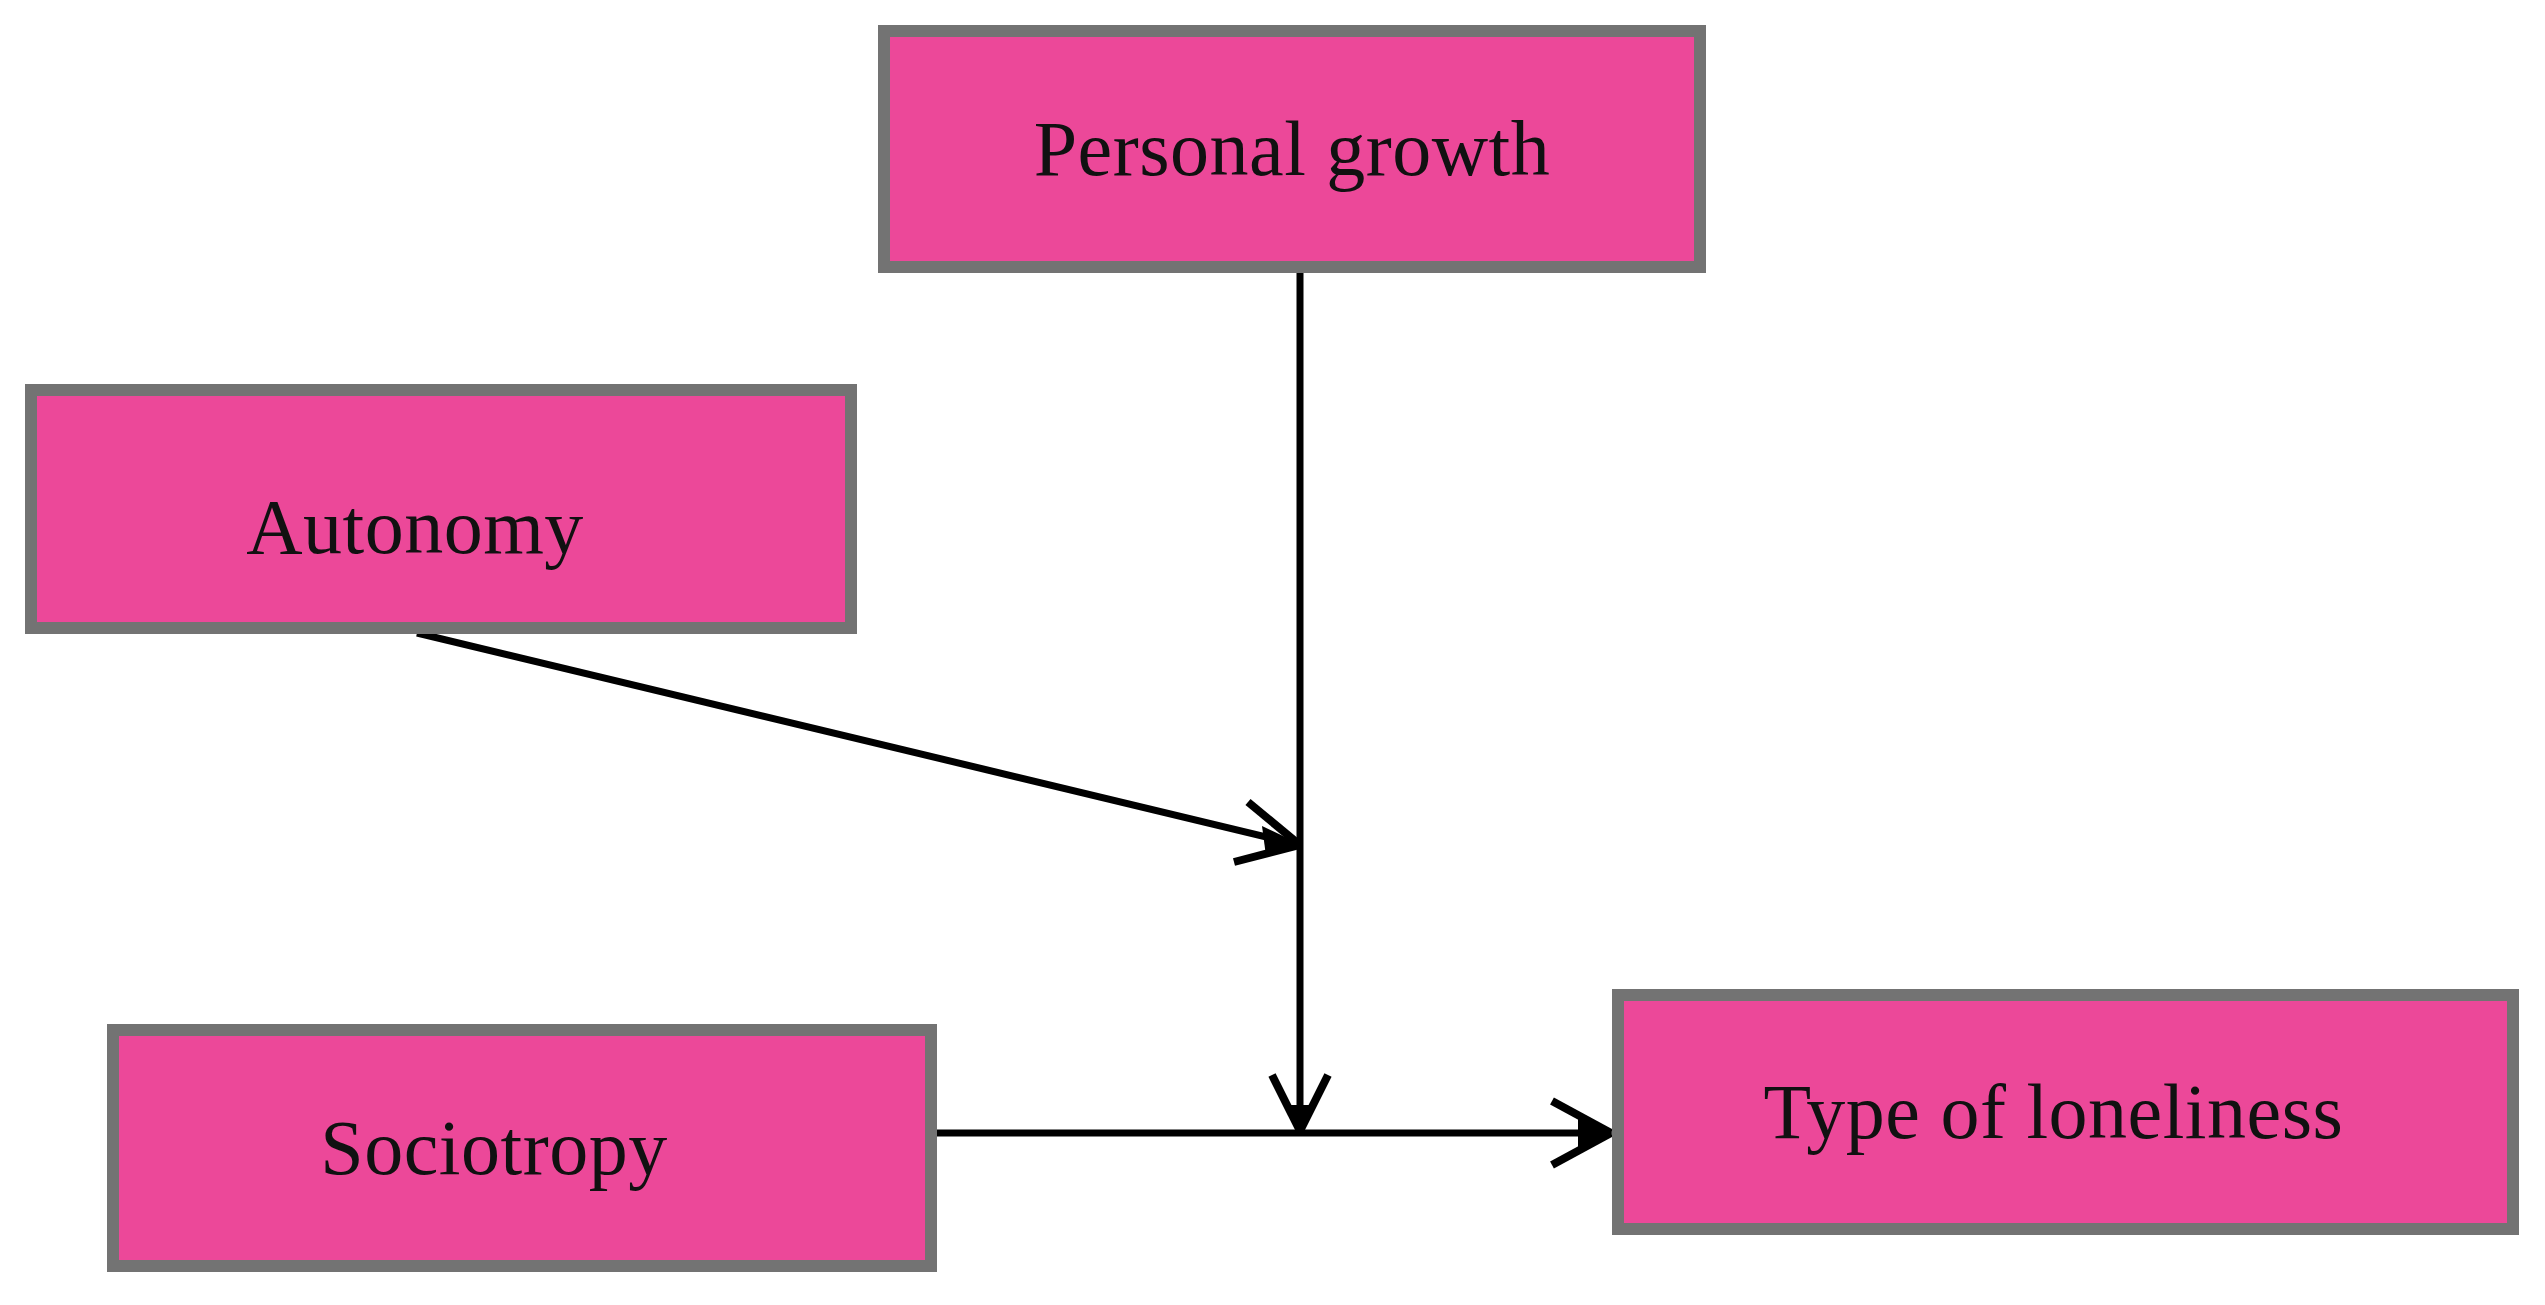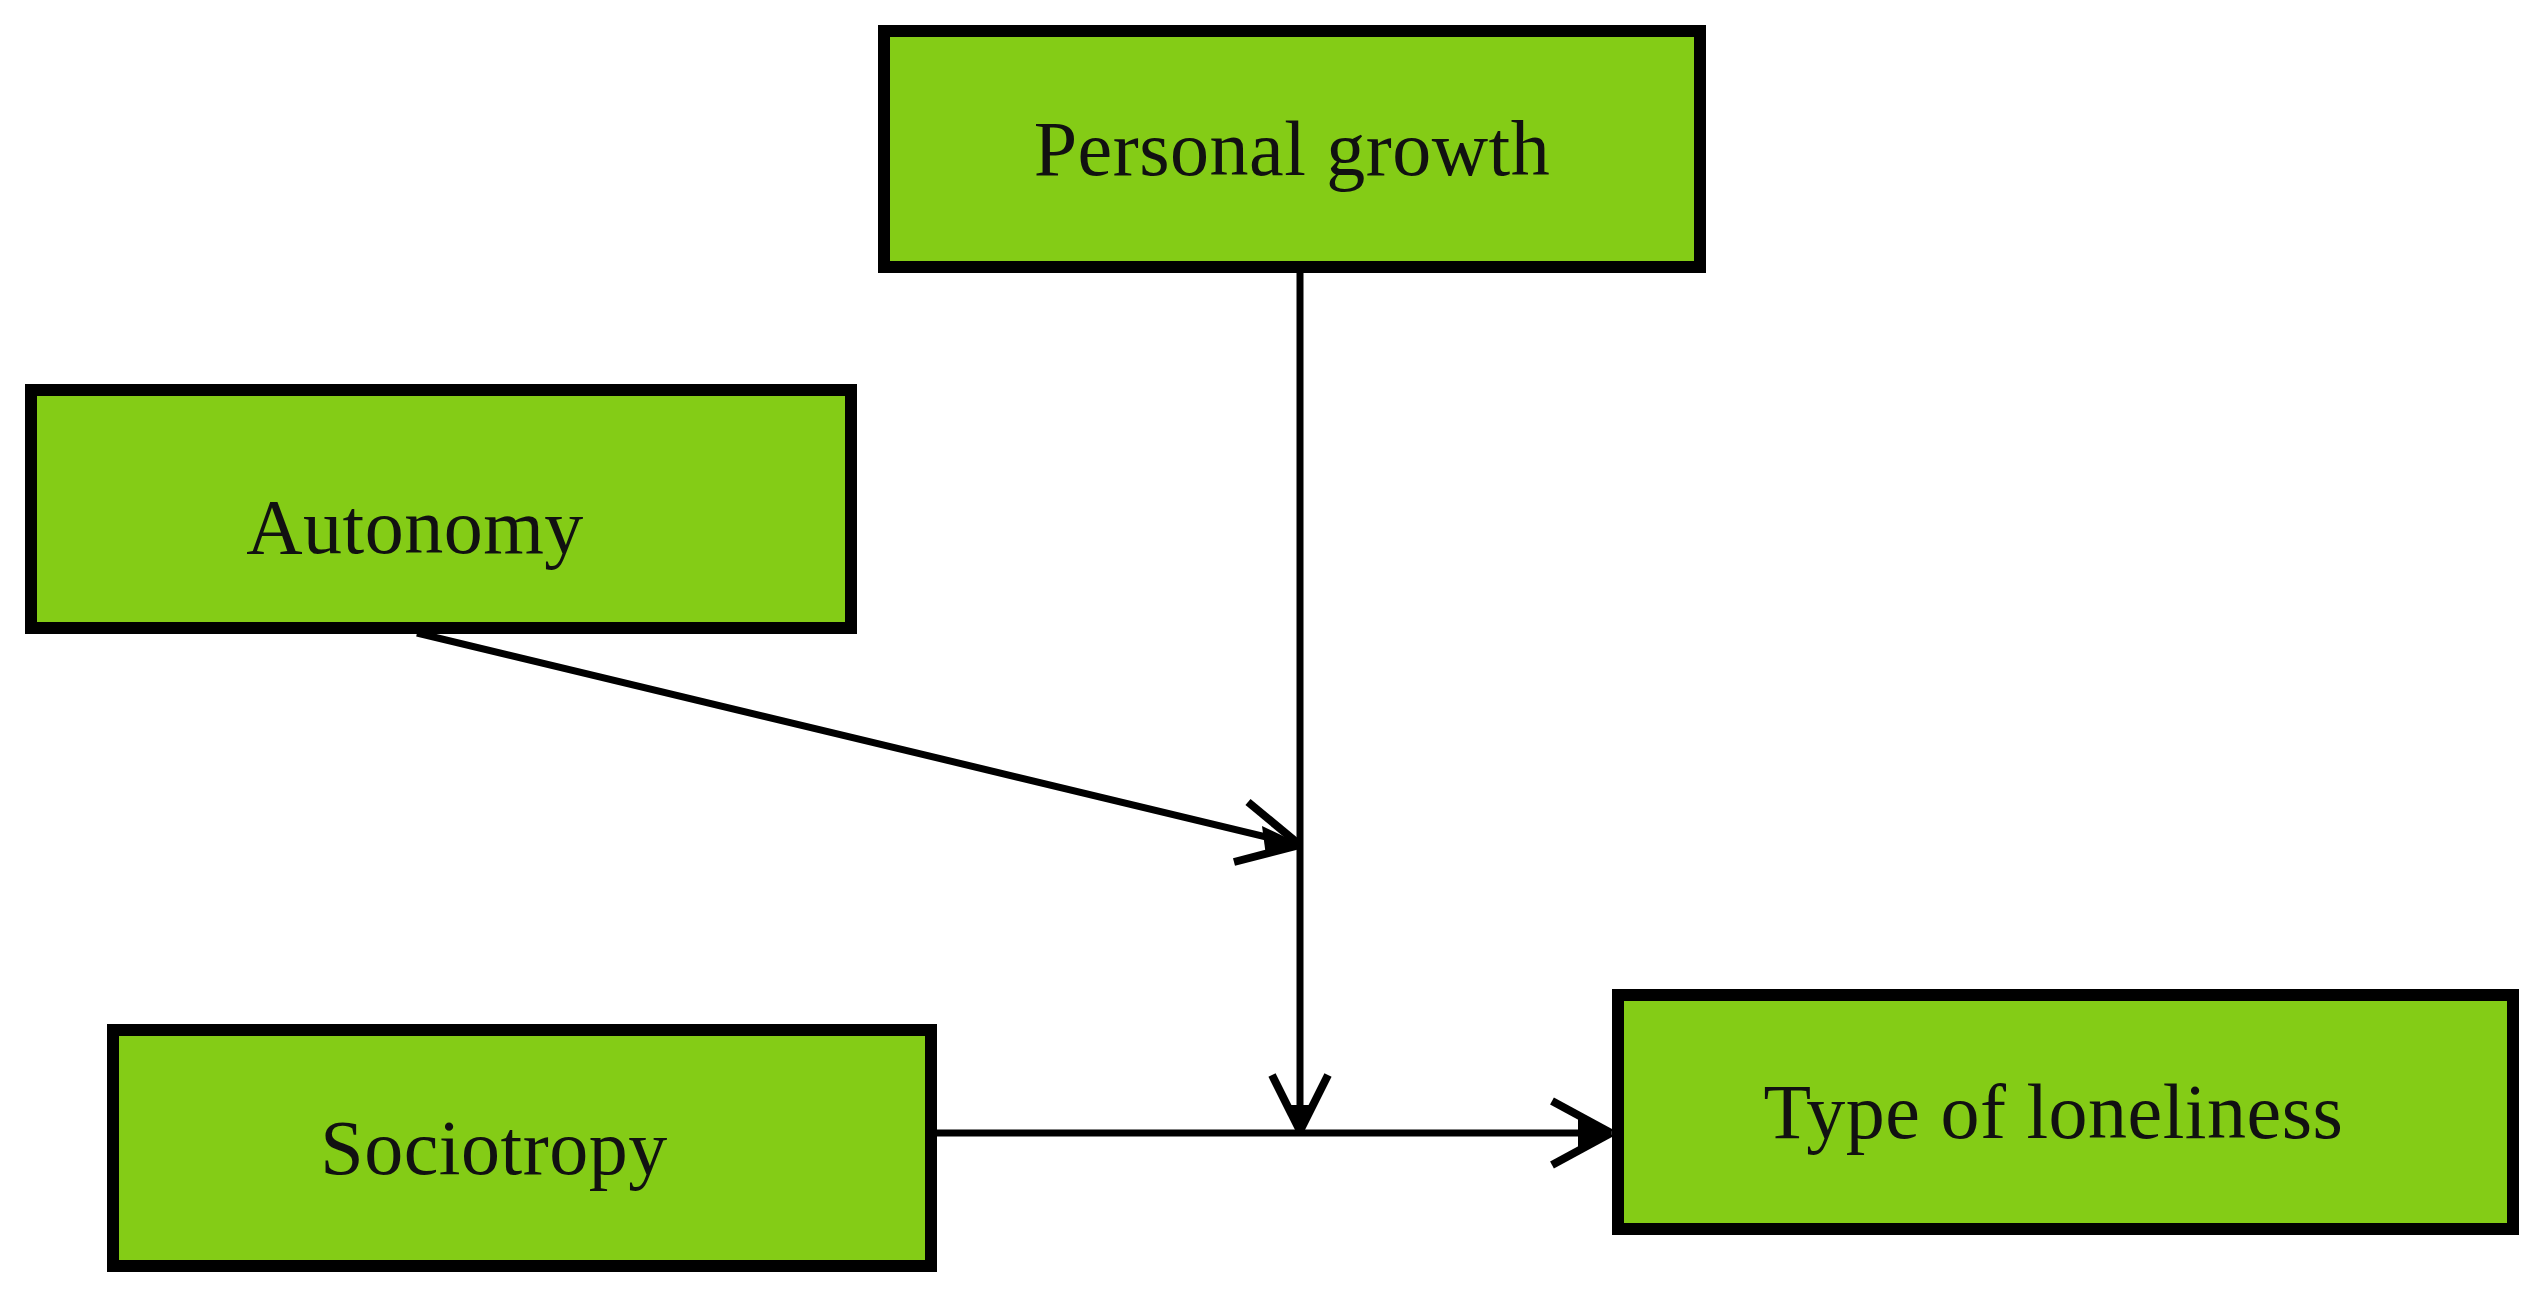--- a/index.html
+++ b/index.html
@@ -12,22 +12,22 @@
     position: relative;
     width: 2545px;
     height: 1305px;
     background: #ffffff;
     overflow: hidden;
     font-family: "Liberation Serif", "DejaVu Serif", serif;
   }
   .node {
     position: absolute;
     box-sizing: border-box;
-    background: #84cc16;
-    border: 12px solid #000000;
+    background: #ec4899;
+    border: 12px solid #737373;
     display: flex;
     align-items: center;
     justify-content: center;
   }
   .node-label {
     color: #111111;
     font-size: 78px;
     line-height: 1.05;
     white-space: nowrap;
     letter-spacing: 0.5px;

